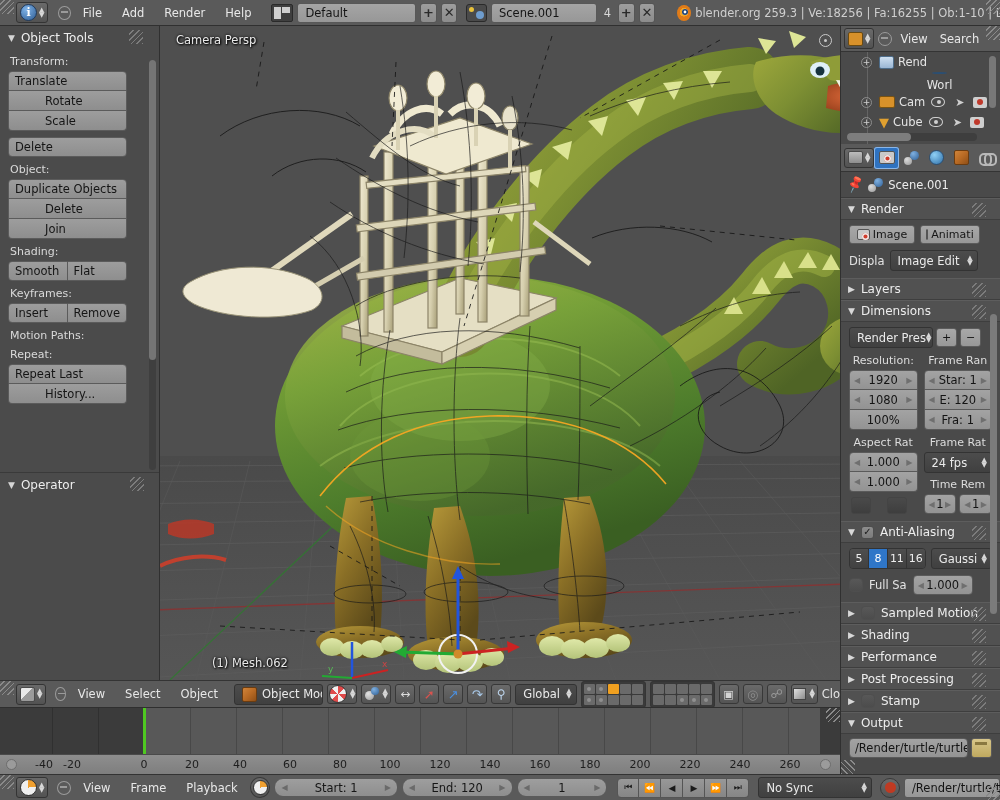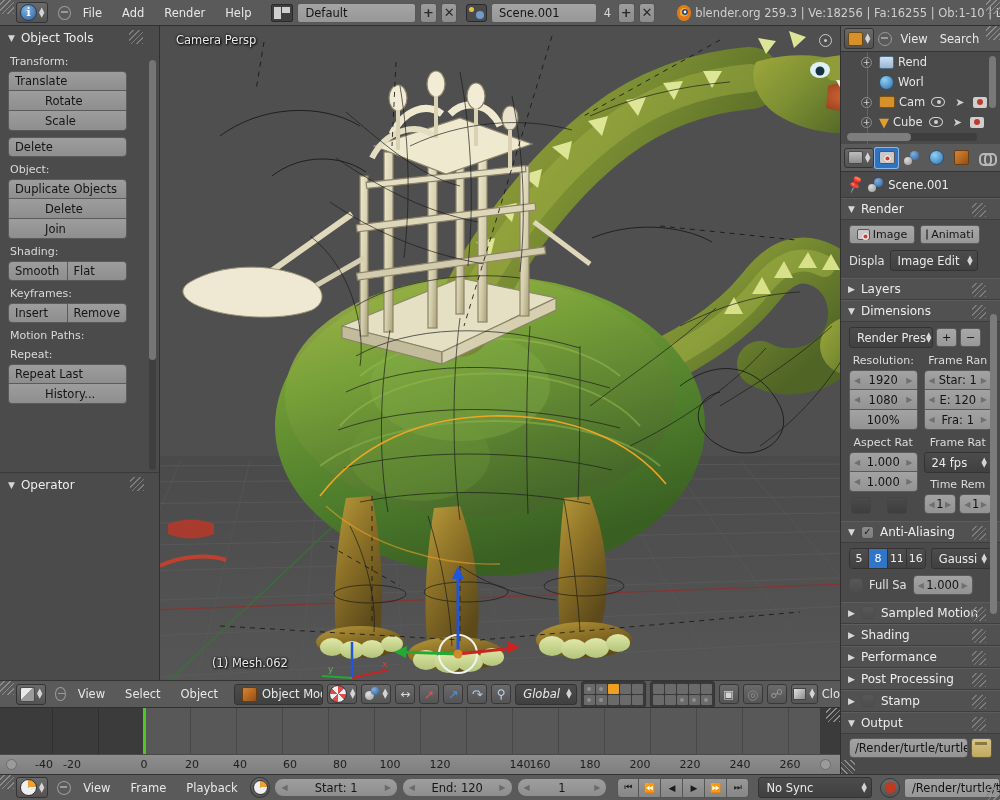--- a/index.html
+++ b/index.html
@@ -852,21 +852,21 @@
     <div class="iconbox">
       <span style="color:#4a90e2;font-size:13px;">↗</span>
     </div>
     <div class="iconbox">
       <span style="color:#a8c8e8;font-size:13px;">↷</span>
     </div>
     <div class="iconbox">
       <span style="color:#bcd4ec;font-size:12px;">⚲</span>
     </div>
 
-    <div class="dd" style="width:82px;font-style:italic;">
+    <div class="dd" style="width:82px;">
       <span>Global</span>
       <span class="spin-arrows updown"></span>
     </div>
 
     <div class="layergrid">
       <b class="dot"></b>
         <b class="dot"></b>
         <b class="on"></b>
         <b></b>
         <b></b>
@@ -931,21 +931,21 @@
       <div class="scrollknob" style="left:6px;"></div>
       <div class="tick" style="left:44px;">-40</div>
       <div class="tick" style="left:72px;">-20</div>
       <div class="tick" style="left:144px;">0</div>
       <div class="tick" style="left:192px;">20</div>
       <div class="tick" style="left:240px;">40</div>
       <div class="tick" style="left:290px;">60</div>
       <div class="tick" style="left:340px;">80</div>
       <div class="tick" style="left:390px;">100</div>
       <div class="tick" style="left:440px;">120</div>
-      <div class="tick" style="left:490px;margin-left:30px;">140</div>
+      <div class="tick" style="left:490px;">140</div>
       <div class="tick" style="left:540px;">160</div>
       <div class="tick" style="left:590px;">180</div>
       <div class="tick" style="left:640px;">200</div>
       <div class="tick" style="left:690px;">220</div>
       <div class="tick" style="left:740px;">240</div>
       <div class="tick" style="left:790px;">260</div>
       <div class="scrollknob" style="left:820px;"></div>
     </div>
     <div class="corner-grip" style="right:0;top:0;"></div>
   </div>
@@ -1012,21 +1012,21 @@
       <div class="menu-lbl" style="padding:2px 4px;">View</div>
       <div class="menu-lbl" style="padding:2px 4px;">Search</div>
     </div>
     <div class="outl-tree"></div>
 
     <div class="outl-row" style="padding-left:38px;">
       <span class="plus">+</span>
       <span style="width:15px;height:13px;background:linear-gradient(#cfe0f0,#9ab6d4);border:1px solid #4e6d8a;border-radius:2px;display:inline-block;"></span>
       <span>Rend</span>
     </div>
-    <div class="outl-row" style="padding-left:38px;">
+    <div class="outl-row" style="padding-left:38px;flex-direction:column;">
       <span class="world-ico"></span>
       <span>Worl</span>
     </div>
     <div class="outl-row" style="padding-left:38px;">
       <span class="plus">+</span>
       <span style="width:16px;height:12px;background:#d8912a;border:1px solid #7a5312;border-radius:2px;display:inline-block;position:relative;"></span>
       <span>Cam</span>
       <span class="eye" style="margin-left:2px;"></span>
       <span style="margin-left:6px;color:#cfcfcf;font-size:11px;">➤</span>
       <span style="margin-left:4px;width:14px;height:11px;background:#cfcfcf;border-radius:2px;display:inline-block;position:relative;">

